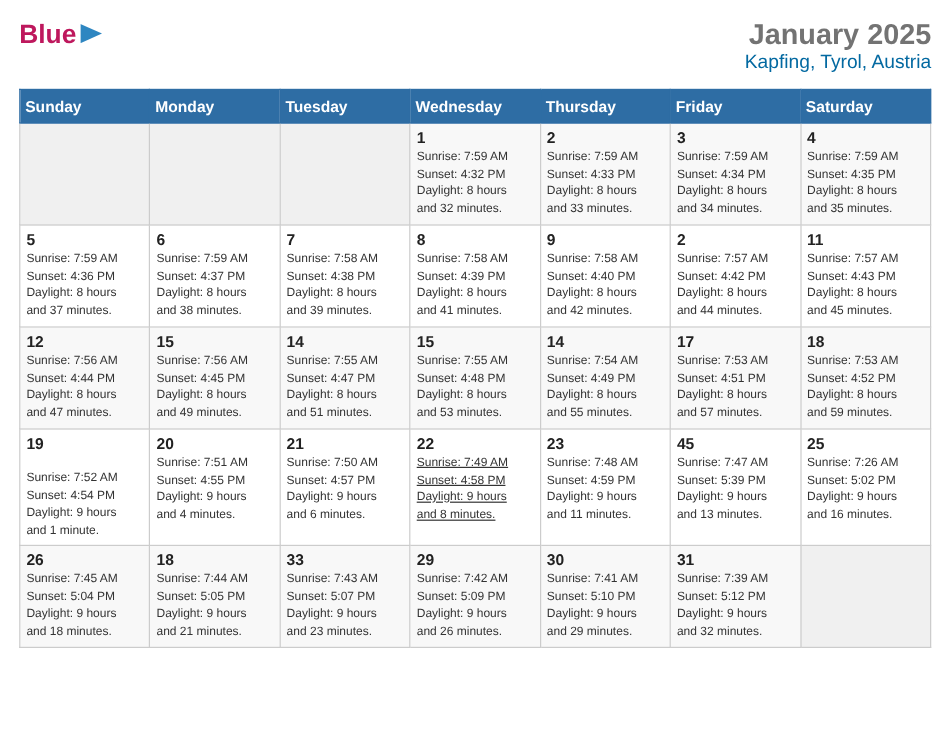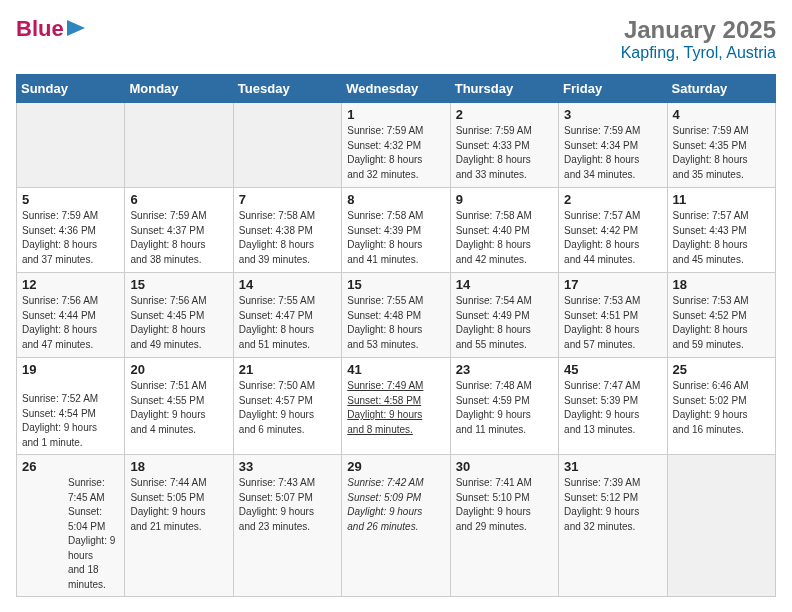--- a/index.html
+++ b/index.html
@@ -259,21 +259,21 @@
 and 4 minutes.</div>
         </td>
         <td>
           <span class="day-num">21</span>
           <div class="cell-text" style="white-space: pre-line;">Sunrise: 7:50 AM
 Sunset: 4:57 PM
 Daylight: 9 hours
 and 6 minutes.</div>
         </td>
         <td>
-          <span class="day-num">41</span>
+          <span class="day-num">22</span>
           <div class="cell-text" style="white-space: pre-line; text-decoration: underline;">Sunrise: 7:49 AM
 Sunset: 4:58 PM
 Daylight: 9 hours
 and 8 minutes.</div>
         </td>
         <td>
           <span class="day-num">23</span>
           <div class="cell-text" style="white-space: pre-line;">Sunrise: 7:48 AM
 Sunset: 4:59 PM
 Daylight: 9 hours
@@ -281,51 +281,51 @@
         </td>
         <td>
           <span class="day-num">45</span>
           <div class="cell-text" style="white-space: pre-line;">Sunrise: 7:47 AM
 Sunset: 5:39 PM
 Daylight: 9 hours
 and 13 minutes.</div>
         </td>
         <td>
           <span class="day-num">25</span>
-          <div class="cell-text" style="white-space: pre-line;">Sunrise: 6:46 AM
+          <div class="cell-text" style="white-space: pre-line;">Sunrise: 7:26 AM
 Sunset: 5:02 PM
 Daylight: 9 hours
 and 16 minutes.</div>
         </td>
       </tr>
       <tr>
         <td>
           <span class="day-num">26</span>
-          <div class="cell-text" style="white-space: pre-line; margin-left: 46px;">Sunrise: 7:45 AM
+          <div class="cell-text" style="white-space: pre-line;">Sunrise: 7:45 AM
 Sunset: 5:04 PM
 Daylight: 9 hours
 and 18 minutes.</div>
         </td>
         <td>
           <span class="day-num">18</span>
           <div class="cell-text" style="white-space: pre-line;">Sunrise: 7:44 AM
 Sunset: 5:05 PM
 Daylight: 9 hours
 and 21 minutes.</div>
         </td>
         <td>
           <span class="day-num">33</span>
           <div class="cell-text" style="white-space: pre-line;">Sunrise: 7:43 AM
 Sunset: 5:07 PM
 Daylight: 9 hours
 and 23 minutes.</div>
         </td>
         <td>
           <span class="day-num">29</span>
-          <div class="cell-text" style="white-space: pre-line; font-style: italic;">Sunrise: 7:42 AM
+          <div class="cell-text" style="white-space: pre-line;">Sunrise: 7:42 AM
 Sunset: 5:09 PM
 Daylight: 9 hours
 and 26 minutes.</div>
         </td>
         <td>
           <span class="day-num">30</span>
           <div class="cell-text" style="white-space: pre-line;">Sunrise: 7:41 AM
 Sunset: 5:10 PM
 Daylight: 9 hours
 and 29 minutes.</div>

